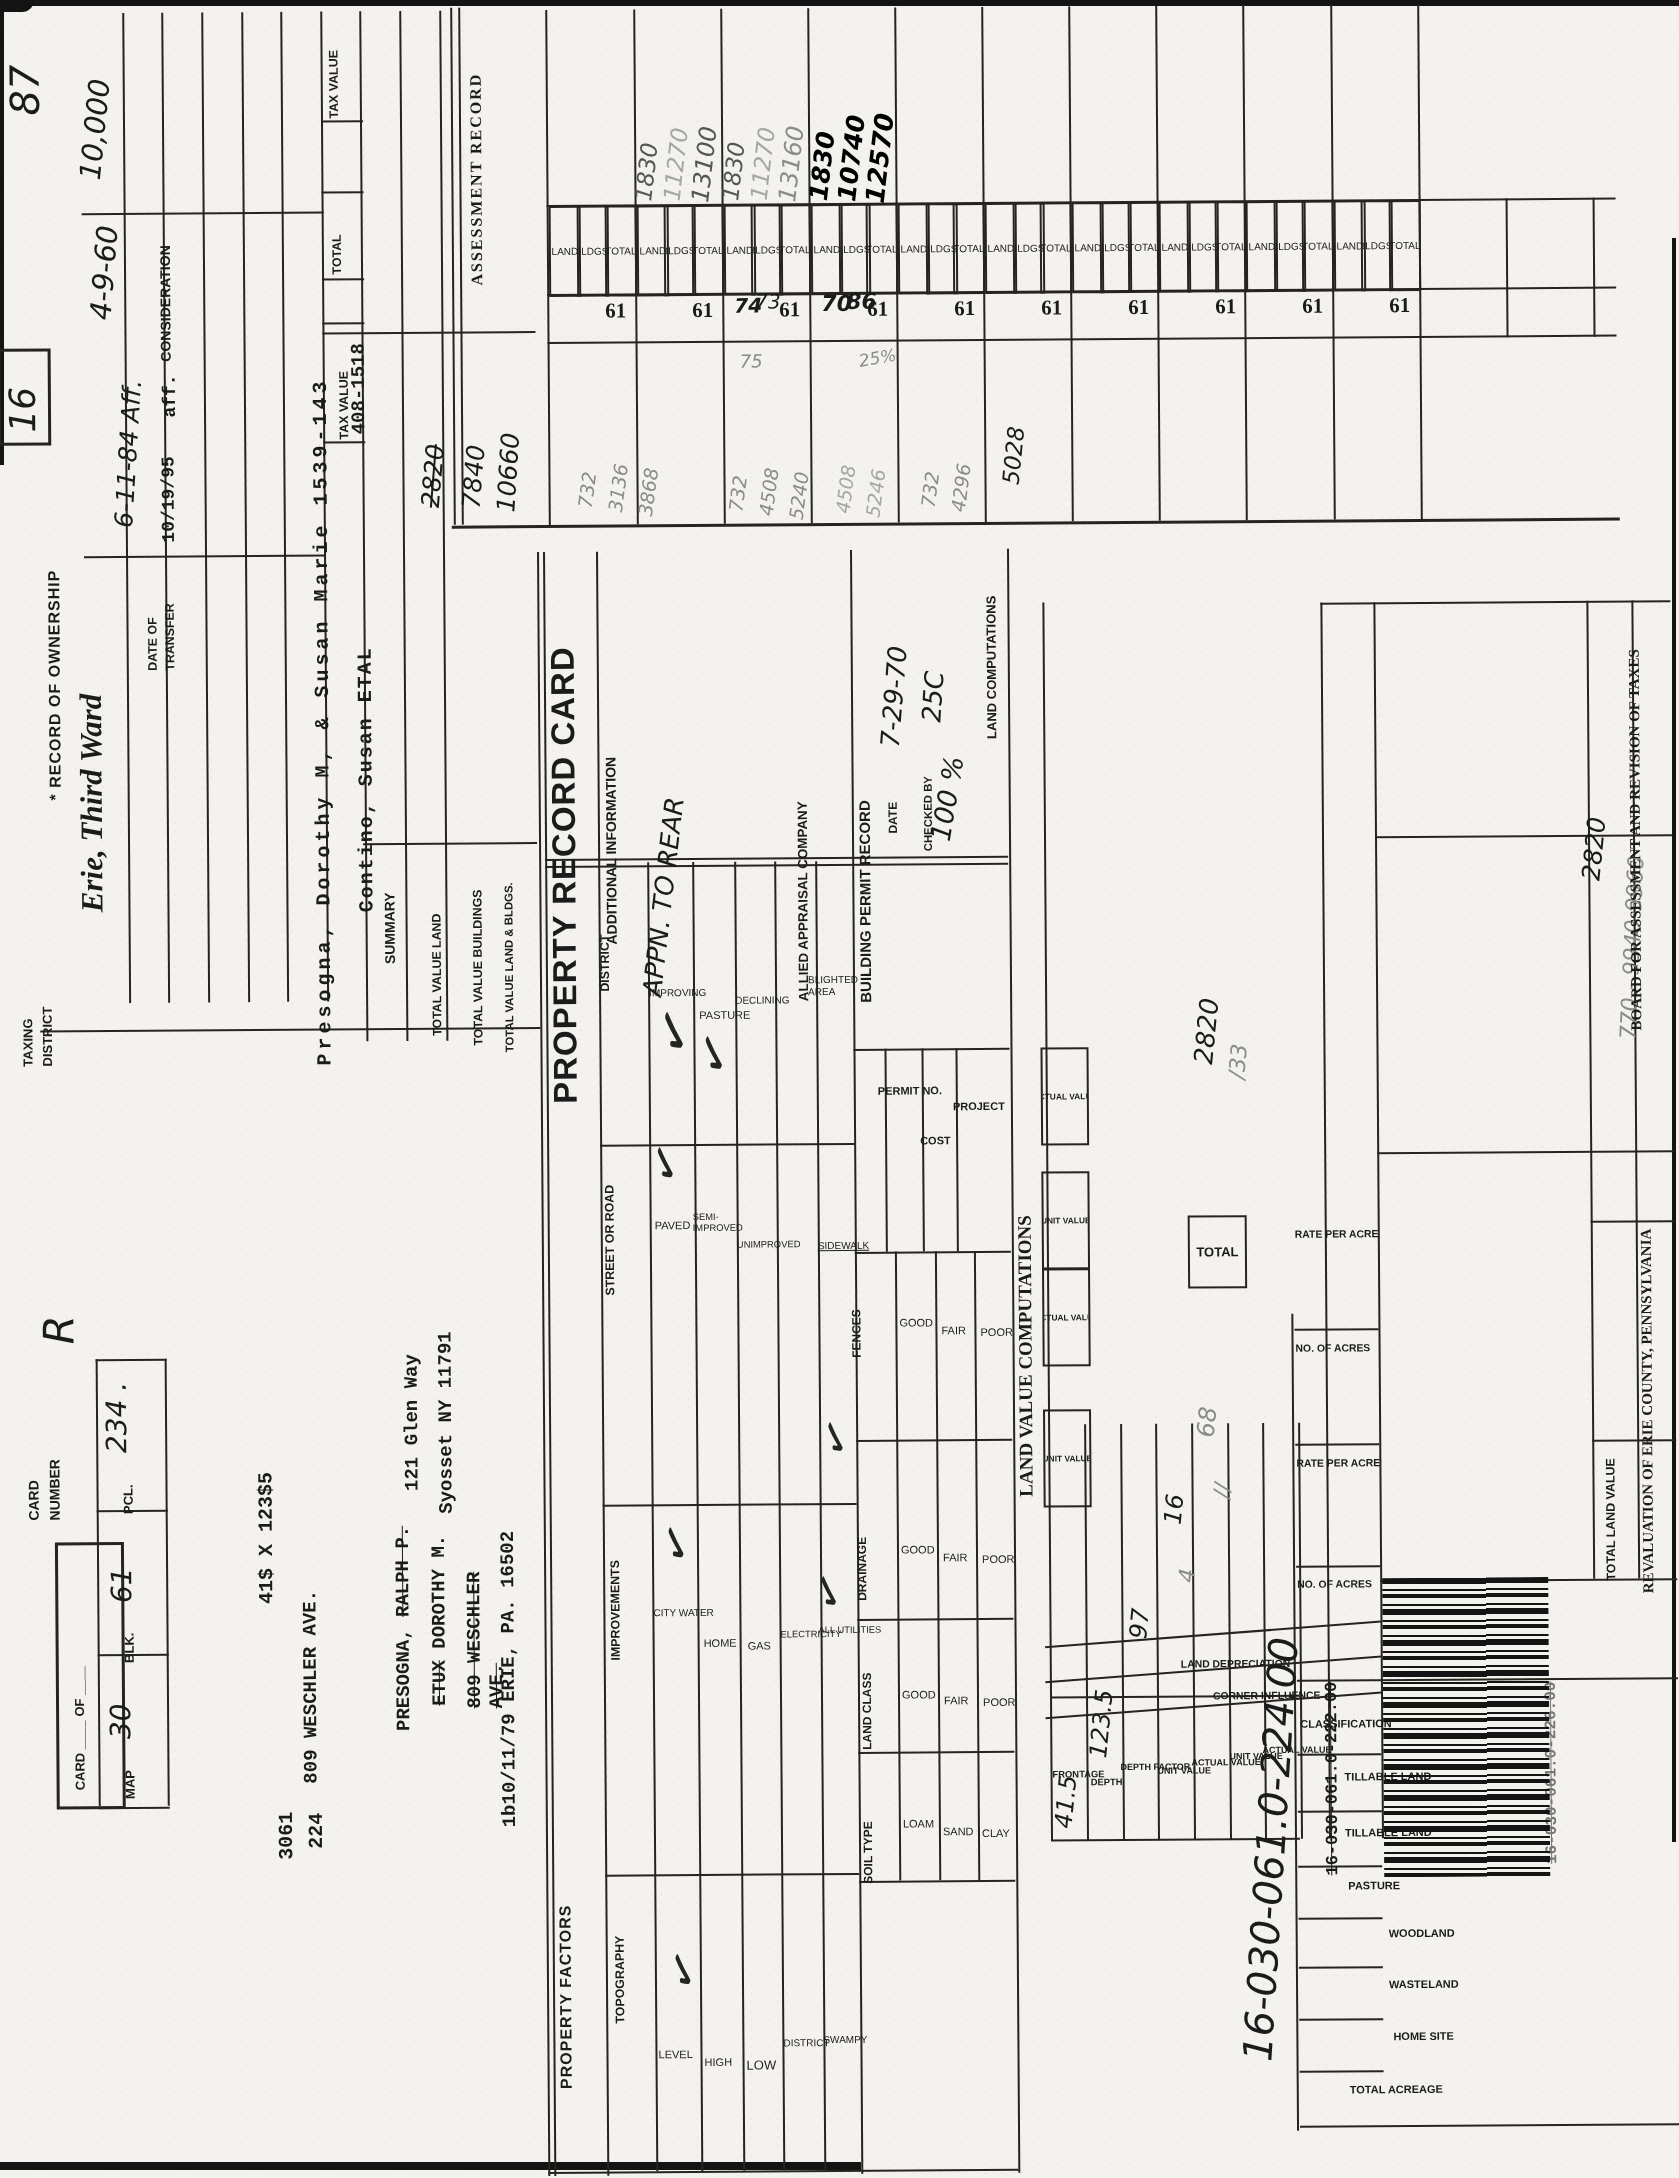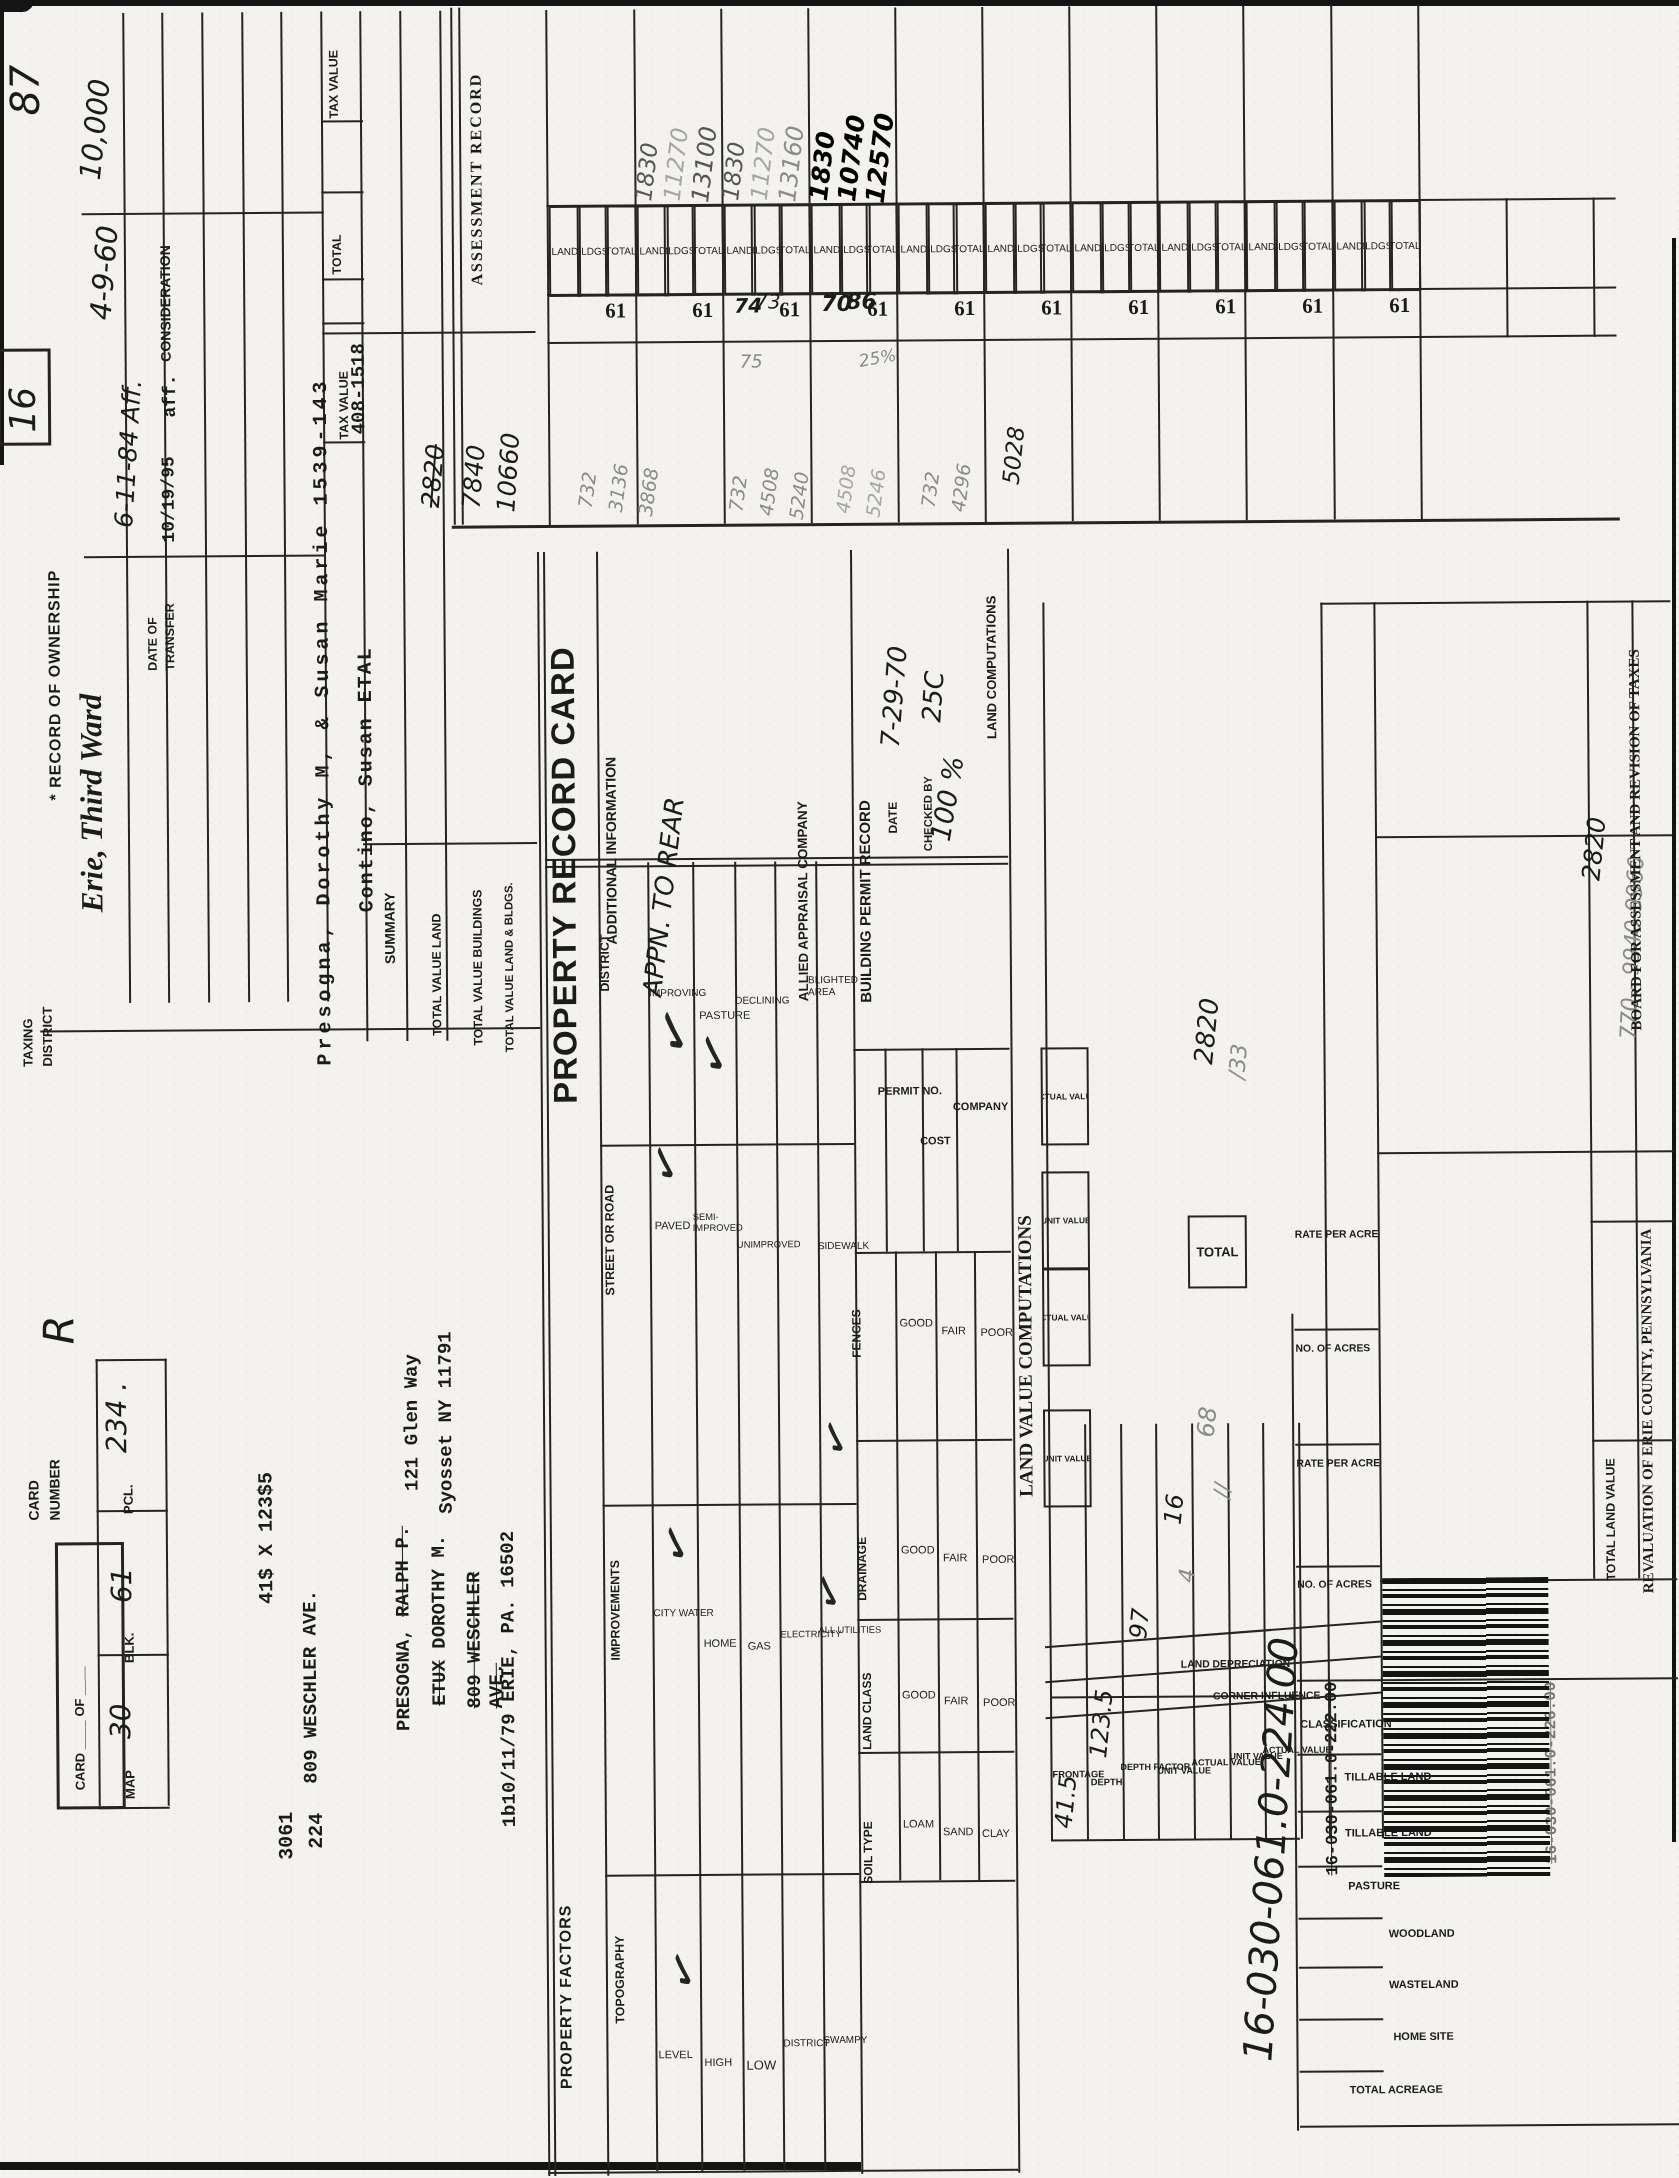--- a/index.html
+++ b/index.html
@@ -329,21 +329,21 @@
   <div class="v b" style="left:796px;top:620px;height:381px;font-size:13.4px;">ALLIED APPRAISAL COMPANY</div>
 
   <div class="v b" style="left:857px;top:612px;height:391px;font-size:15px;">BUILDING PERMIT RECORD</div>
   <div class="v b" style="left:887px;top:745px;height:89px;font-size:12px;">DATE</div>
   <div class="v hw" style="left:885px;top:550px;height:198px;font-size:26px;transform:rotate(185deg);">7-29-70</div>
   <div class="v b" style="left:923px;top:743px;height:109px;font-size:11.4px;">CHECKED BY</div>
   <div class="v hw" style="left:923px;top:584px;height:139px;font-size:26px;transform:rotate(184deg);">25C</div>
   <div class="v hw" style="left:944px;top:630px;height:213px;font-size:27px;transform:rotate(190deg);">100 %</div>
   <div class="ab b" style="left:877px;top:1085px;font-size:11px;">PERMIT NO.</div>
   <div class="ab b" style="left:919px;top:1135px;font-size:11px;">COST</div>
-  <div class="ab b" style="left:952px;top:1101px;font-size:11px;">COMPANY</div>
+  <div class="ab b" style="left:952px;top:1101px;font-size:11px;">PROJECT</div>
 
   <div class="v b" style="left:550px;top:1711px;height:376px;font-size:16px;letter-spacing:1px;">PROPERTY FACTORS</div>
   <div class="v b" style="left:606px;top:1913px;height:109px;font-size:12.4px;">TOPOGRAPHY</div>
   <div class="v b" style="left:604px;top:1540px;height:119px;font-size:12.4px;">IMPROVEMENTS</div>
   <div class="v b" style="left:601px;top:1170px;height:124px;font-size:12.4px;">STREET OR ROAD</div>
   <div class="v b" style="left:598px;top:911px;height:79px;font-size:12.4px;">DISTRICT</div>
 
   <div class="ab" style="left:651px;top:2047px;font-size:11px;">LEVEL</div>
   <div class="ab" style="left:697px;top:2055px;font-size:11px;">HIGH</div>
   <div class="ab" style="left:739px;top:2057px;font-size:13px;">LOW</div>
@@ -353,21 +353,21 @@
   <div class="ab" style="left:649px;top:1606px;font-size:10px;">CITY WATER</div>
   <div class="ab" style="left:699px;top:1636px;font-size:11px;">HOME</div>
   <div class="ab" style="left:743px;top:1639px;font-size:11px;">GAS</div>
   <div class="ab" style="left:776px;top:1628px;font-size:9.4px;">ELECTRICITY</div>
   <div class="ab" style="left:814px;top:1624px;font-size:9.4px;">ALL UTILITIES</div>
 
   <div class="ab" style="left:653px;top:1218px;font-size:11px;">PAVED</div>
   <div class="ab pre" style="left:691px;top:1210px;font-size:9.4px;line-height:1.2;">SEMI-
 IMPROVED</div>
   <div class="ab" style="left:735px;top:1238px;font-size:9.4px;">UNIMPROVED</div>
-  <div class="ab" style="left:816px;top:1240px;font-size:10px;">SIDEWALK</div>
+  <div class="ab" style="left:816px;top:1240px;font-size:10px;text-decoration:underline;">SIDEWALK</div>
 
   <div class="ab" style="left:649px;top:986px;font-size:10px;">IMPROVING</div>
   <div class="ab" style="left:699px;top:1008px;font-size:11px;">PASTURE</div>
   <div class="ab" style="left:735px;top:994px;font-size:10px;">DECLINING</div>
   <div class="ab pre" style="left:808px;top:974px;font-size:10px;line-height:1.2;">BLIGHTED
 AREA</div>
 
   <div class="v b" style="left:855px;top:1770px;height:114px;font-size:12px;">SOIL TYPE</div>
   <div class="v b" style="left:855px;top:1626px;height:124px;font-size:12px;">LAND CLASS</div>
   <div class="v b" style="left:851px;top:1487px;height:114px;font-size:12px;">DRAINAGE</div>

